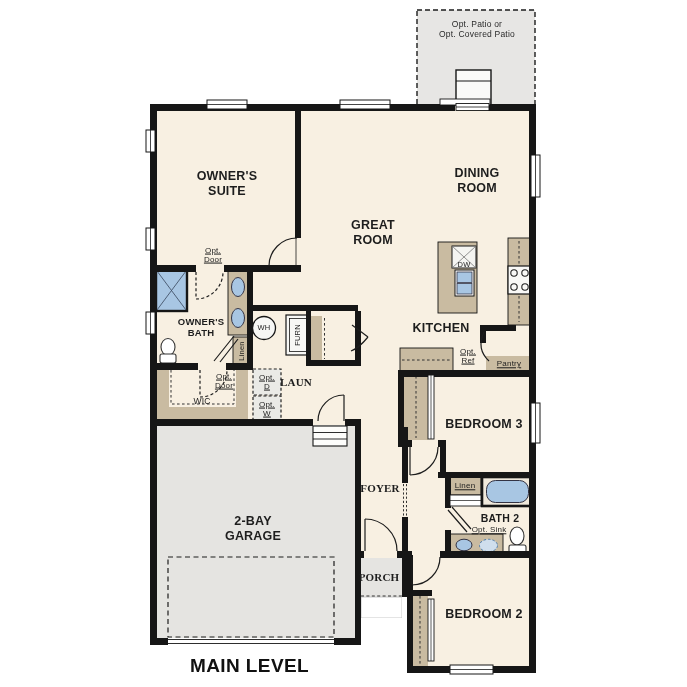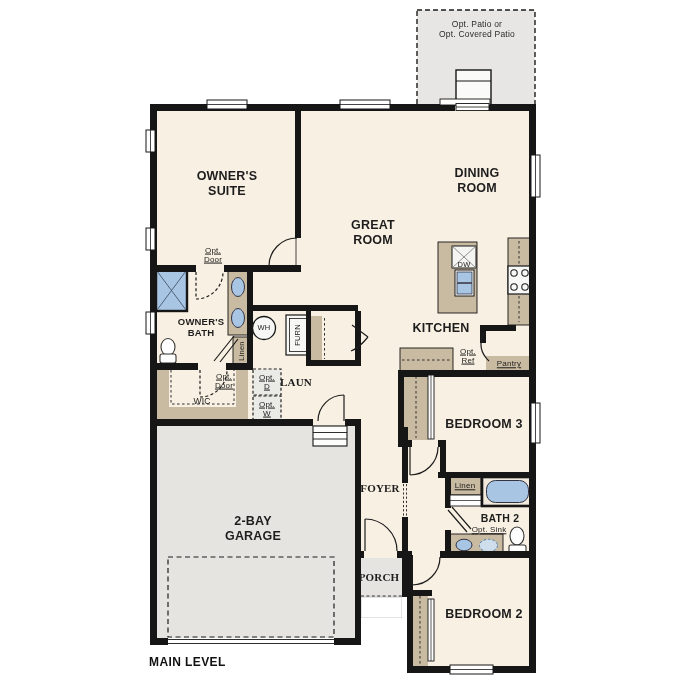--- a/index.html
+++ b/index.html
@@ -10,21 +10,21 @@
        text-align:center;color:#1d1d1d;line-height:1.18;letter-spacing:.2px;}
   .b{font-weight:bold;}
   .s12{font-size:12.5px;}
   .s11{font-size:11px;font-family:Liberation Serif, serif;}
   .s10{font-size:10.5px;}
   .s9{font-size:9.5px;}
   .s8{font-size:8.5px;}
   .s7{font-size:8px;text-decoration:underline;}
   .micro{font-size:7.5px;}
   .v{transform:translate(-50%,-50%) rotate(-90deg);}
-  .ml{position:absolute;font-weight:bold;font-size:12px;color:#111;letter-spacing:.4px;}
+  .ml{position:absolute;font-weight:bold;font-size:19px;color:#111;letter-spacing:.4px;margin-left:41px;}
 </style>
 </head>
 <body>
 
 <div id="plan">
 
 <svg width="687" height="687" viewBox="0 0 687 687">
 
   <g>
     <rect x="153" y="108" width="380" height="562" fill="#f8f0e2"></rect>

